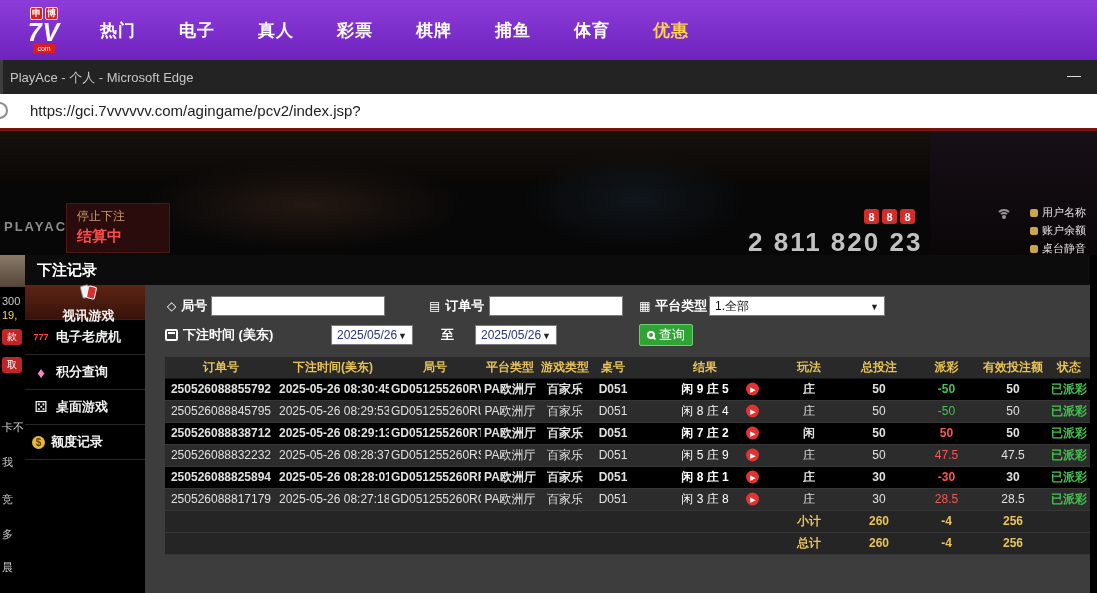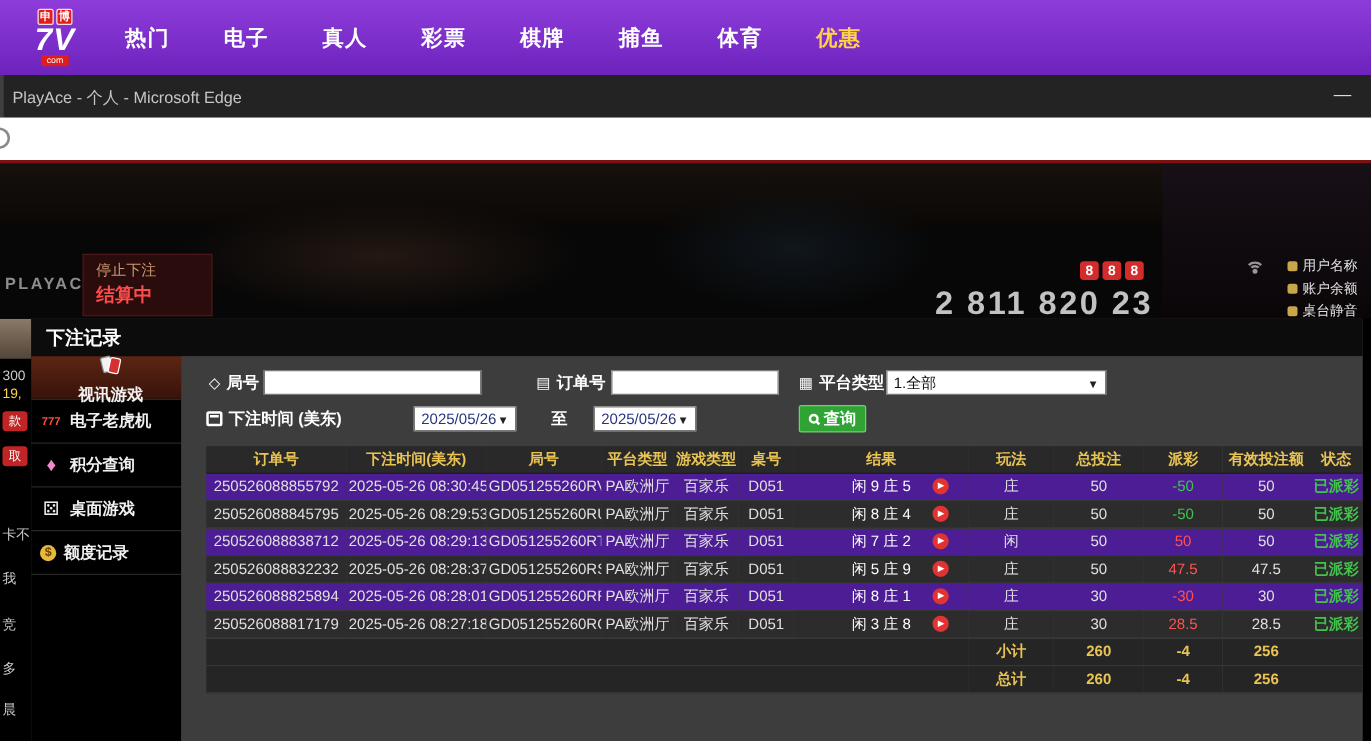--- a/index.html
+++ b/index.html
@@ -107,33 +107,33 @@
   .select { position:absolute; height:20px; background:#fff; border:1px solid #7a7a7a; display:flex;
     align-items:center; justify-content:space-between; padding:0 5px; font-size:12px; cursor:pointer; }
   .sel-platform { left:564px; top:11px; width:176px; }
   .sel-platform .sel-val { color:#111; }
   .date .sel-val { color:#26337e; }
   .arrow::before { content:'▼'; font-size:9px; color:#222; }
   .sel-date1 { left:186px; top:40px; width:82px; }
   .lbl-to { position:absolute; left:296px; top:41px; color:#fff; font-size:13px; font-weight:bold; }
   .sel-date2 { left:330px; top:40px; width:82px; }
   .btn-search { position:absolute; left:494px; top:39px; width:54px; height:22px; background:#2fa434;
-    border:1px solid #6fd06f; border-radius:2px; color:#fff; font-size:13px; font-weight:bold;
+    border:1px solid #6fd06f; border-radius:2px; color:#fff; font-size:13px; font-weight:normal;
     display:flex; align-items:center; justify-content:center; gap:4px; cursor:pointer; }
   .mag { width:8px; height:8px; border:2px solid #fff; border-radius:50%; position:relative; display:inline-block; }
   .mag::after { content:''; position:absolute; width:4px; height:2px; background:#fff; right:-3px; bottom:-2px; transform:rotate(45deg); }
 
   
   .tbl { position:absolute; left:20px; top:72px; width:925px; border-collapse:collapse; table-layout:fixed;
     font-size:12px; color:#e0e0e0; }
   .tbl th { background:#292929; color:#e9c353; font-weight:bold; height:21px; font-size:12px;
     border-bottom:1px solid #161616; padding:0; white-space:nowrap; overflow:hidden; }
   .tbl td { height:22px; border-bottom:1px solid #363636; text-align:center; padding:0 2px;
     white-space:nowrap; overflow:hidden; }
-  tr.r-odd td { background:#4c1d95; }
+  tr.r-odd td { background:#000000;font-weight:bold; }
   tr.r-even td { background:#2c2c2c; }
   .c-order { text-align:left; padding-left:5px; }
   .c-time { text-align:left; padding-left:2px; }
   .num { text-align:right; padding-right:18px; }
   .c-status { color:#43c24e; font-weight:bold; }
   .c-result { position:relative; color:#ffffff; }
   .play { position:absolute; right:16px; top:50%; transform:translateY(-50%); width:13px; height:13px;
     border-radius:50%; background:#e23333; display:flex; align-items:center; justify-content:center; cursor:pointer; }
   .play::before { content:'▶'; color:#fff; font-size:7px; line-height:1; margin-left:1px; }
   .pay-green { color:#43c24e; }
@@ -168,20 +168,21 @@
   </header>
 
   <div class="titlebar">
     <span class="tab-frag"></span>
     <span class="tb-title">PlayAce - 个人 - Microsoft Edge</span>
     <span class="tb-min">—</span>
   </div>
 
   <div class="urlbar">
     <span class="reload-frag"></span>
+    <span class="url">https://gci.7vvvvvv.com/agingame/pcv2/index.jsp?</span>
   </div>
   <div class="redline"></div>
 
   <div class="banner">
     <div class="bn-strip"></div>
     <div class="bn-img1"></div>
     <div class="bn-img2"></div>
     <div class="bn-img3"></div>
     <div class="bn-brand">PLAYACE</div>
     <div class="bn-stopbox">

